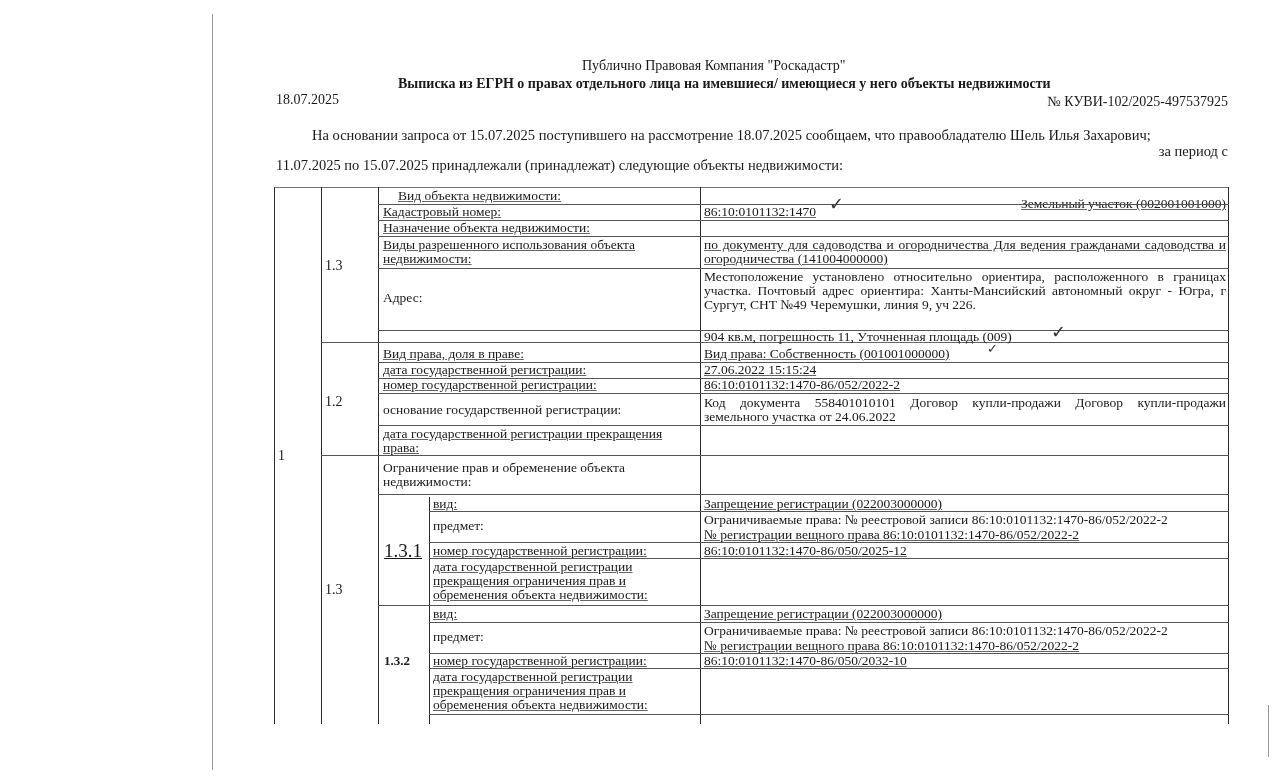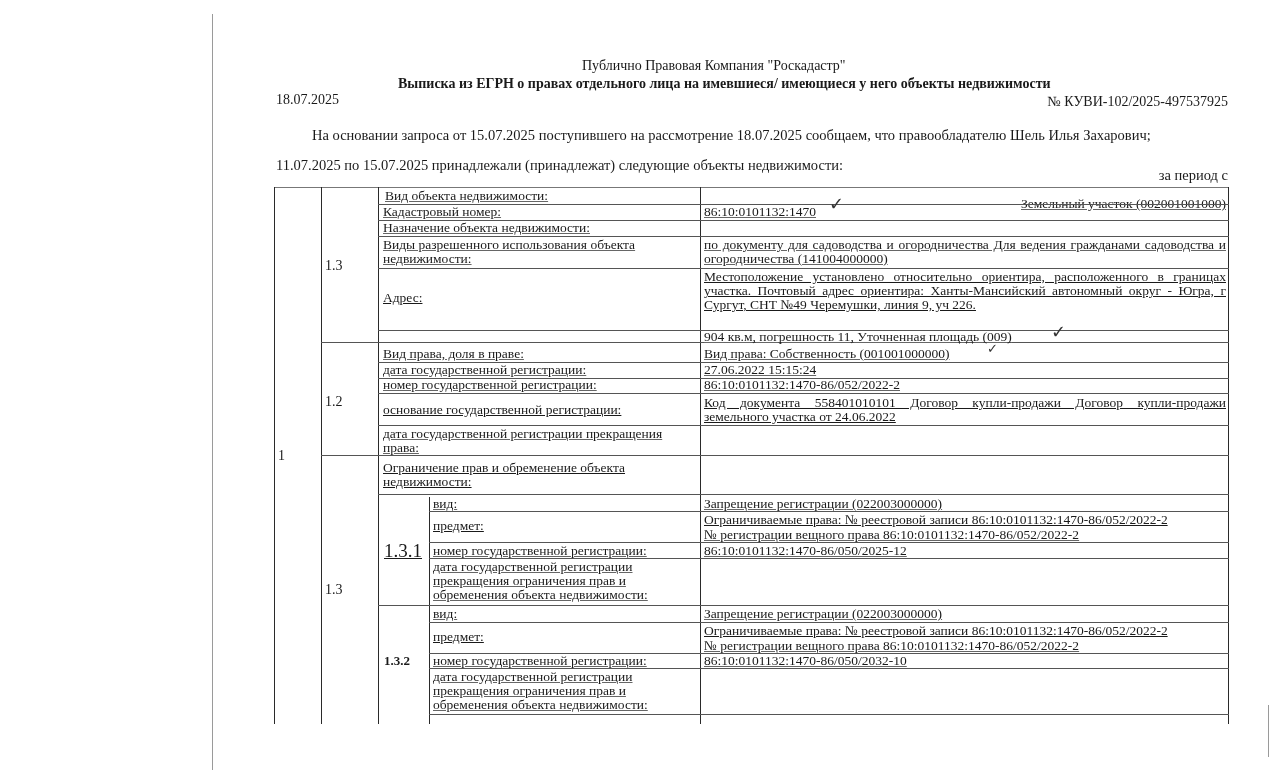--- a/index.html
+++ b/index.html
@@ -29,34 +29,34 @@
   .date {
     position: absolute; left: 276px; top: 92px; font-size: 14px;
   }
   .docnum {
     position: absolute; right: 52px; top: 94px; font-size: 14px;
   }
   .intro1 {
     position: absolute; left: 312px; top: 127px; font-size: 14.5px; white-space: nowrap;
   }
   .intro2 {
-    position: absolute; right: 52px; top: 143px; font-size: 14.5px; margin-top: 24px;
+    position: absolute; right: 52px; top: 143px; font-size: 14.5px;
   }
   .intro3 {
     position: absolute; left: 276px; top: 157px; font-size: 14.5px; white-space: nowrap;
   }
 
   
   .tbl {
     position: absolute; left: 274px; top: 187px; width: 955px; height: 537px;
     font-size: 13.5px; line-height: 14px;
   }
   .vline { position: absolute; background: #2a2a2a; width: 1px; }
   .hline { position: absolute; height: 1px; background: #555; }
-  .cell { position: absolute; overflow: hidden; text-decoration: underline; }
+  .cell { position: absolute; overflow: hidden; }
   .lbl { text-decoration: underline; text-decoration-color: #666; }
   .justify { text-align: justify; text-align-last: left; }
   .num { position: absolute; font-size: 14px; }
   .check { position: absolute; color: #333; font-size: 18px; font-family: "DejaVu Sans", sans-serif; }
 </style>
 </head>
 <body>
 
 <div class="page-edge"></div>
 <div class="page-edge-bottom-right"></div>
@@ -82,21 +82,21 @@
   <div class="vline" style="left:426px;top:0;height:537px;"></div>
   <div class="vline" style="left:954px;top:0;height:537px;"></div>
 
   <div class="hline" style="left:47px;top:155px;width:908px;"></div>
   <div class="hline" style="left:47px;top:268px;width:908px;"></div>
 
   <div class="num" style="left:4px;top:262px;">1</div>
 
   <div class="num" style="left:51px;top:72px;">1.3</div>
 
-  <div class="cell lbl" style="left:111px;top:2px;width:315px;">Вид объекта недвижимости:</div>
+  <div class="cell lbl" style="left:124px;top:2px;width:315px;">Вид объекта недвижимости:</div>
   <div class="cell lbl" style="left:430px;top:10px;width:522px;text-align:right;">Земельный участок (002001001000)</div>
   <div class="hline" style="left:104px;top:17px;width:851px;"></div>
 
   <div class="cell lbl" style="left:109px;top:18px;width:315px;">Кадастровый номер:</div>
   <div class="cell lbl" style="left:430px;top:18px;width:522px;">86:10:0101132:1470</div>
   <div class="hline" style="left:104px;top:33px;width:851px;"></div>
 
   <div class="cell lbl" style="left:109px;top:34px;width:315px;">Назначение объекта недвижимости:</div>
   <div class="cell" style="left:430px;top:34px;width:522px;"></div>
   <div class="hline" style="left:104px;top:49px;width:851px;"></div>

